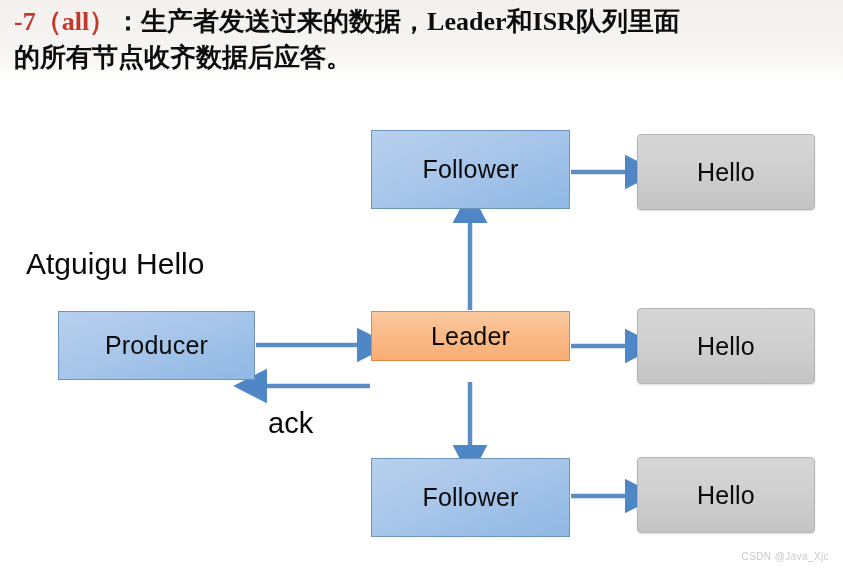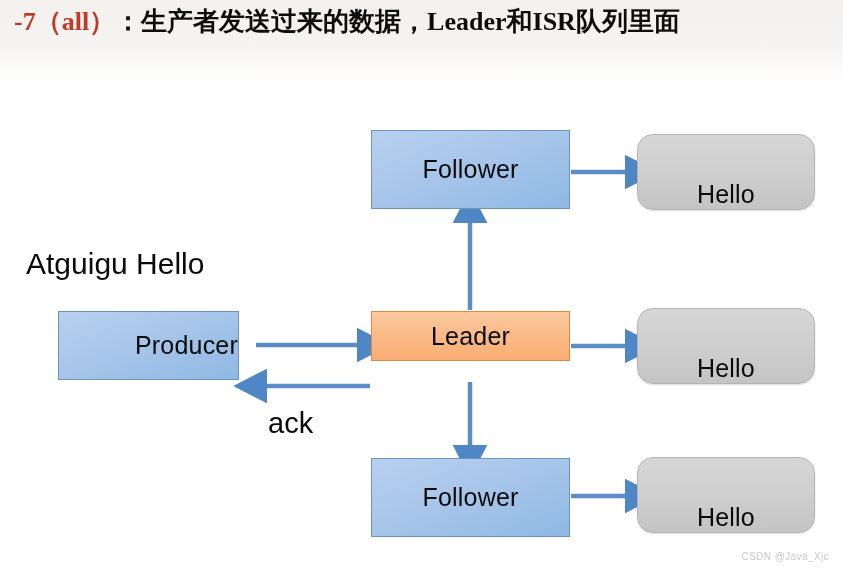--- a/index.html
+++ b/index.html
@@ -70,23 +70,22 @@
   }
 
   .node-orange {
     background: linear-gradient(to bottom, #fbc9a0 0%, #fab884 55%, #f9ae74 100%);
     border: 1.6px solid #e08a3f;
   }
 
   .node-gray {
     background: linear-gradient(to bottom, #d6d6d6 0%, #cfcfcf 50%, #c4c4c4 100%);
     border: 1.4px solid #b4b4b4;
-    border-radius: 16px;
+    border-radius: 4px;
     box-shadow: 0 1px 2px rgba(0,0,0,0.14);
-    align-items: flex-end;
   }
 
   .plain-label {
     position: absolute;
     font-family: "Liberation Sans", sans-serif;
     color: #0a0a0a;
     white-space: nowrap;
   }
 
   #label-atguigu { font-size: 30px; left: 26px; top: 163px; }
@@ -109,20 +108,21 @@
     letter-spacing: 0.4px;
     white-space: nowrap;
   }
 </style>
 </head>
 <body>
 
 <div id="caption-band">
   <div id="caption-text">
     <span class="hl">-7（all）</span><span>：生产者发送过来的数据，Leader和ISR队列里面</span><br>
+    <span>的所有节点收齐数据后应答。</span>
   </div>
 </div>
 
 <div id="diagram">
 
   <svg id="arrow-layer" viewBox="0 0 843 485" width="843" height="485">
     <defs>
       <marker id="ah-r" markerWidth="9" markerHeight="9" refX="1.2" refY="4.5" orient="auto" markerUnits="strokeWidth">
         <path d="M0,0.6 L7.6,4.5 L0,8.4 Z" fill="#4f86c6"></path>
       </marker>
@@ -153,21 +153,21 @@
   </svg>
 
   <div class="node node-blue" style="left:371px; top:46px; width:199px; height:79px;">
     <span>Follower</span>
   </div>
 
   <div class="node node-gray" style="left:637px; top:50px; width:178px; height:76px;">
     <span>Hello</span>
   </div>
 
-  <div class="node node-blue" style="left:58px; top:227px; width:181px; height:69px;justify-content:flex-end;">
+  <div class="node node-blue" style="left:58px; top:227px; width:197px; height:69px;">
     <span>Producer</span>
   </div>
 
   <div class="node node-orange" style="left:371px; top:227px; width:199px; height:50px;">
     <span>Leader</span>
   </div>
 
   <div class="node node-gray" style="left:637px; top:224px; width:178px; height:76px;">
     <span>Hello</span>
   </div>

